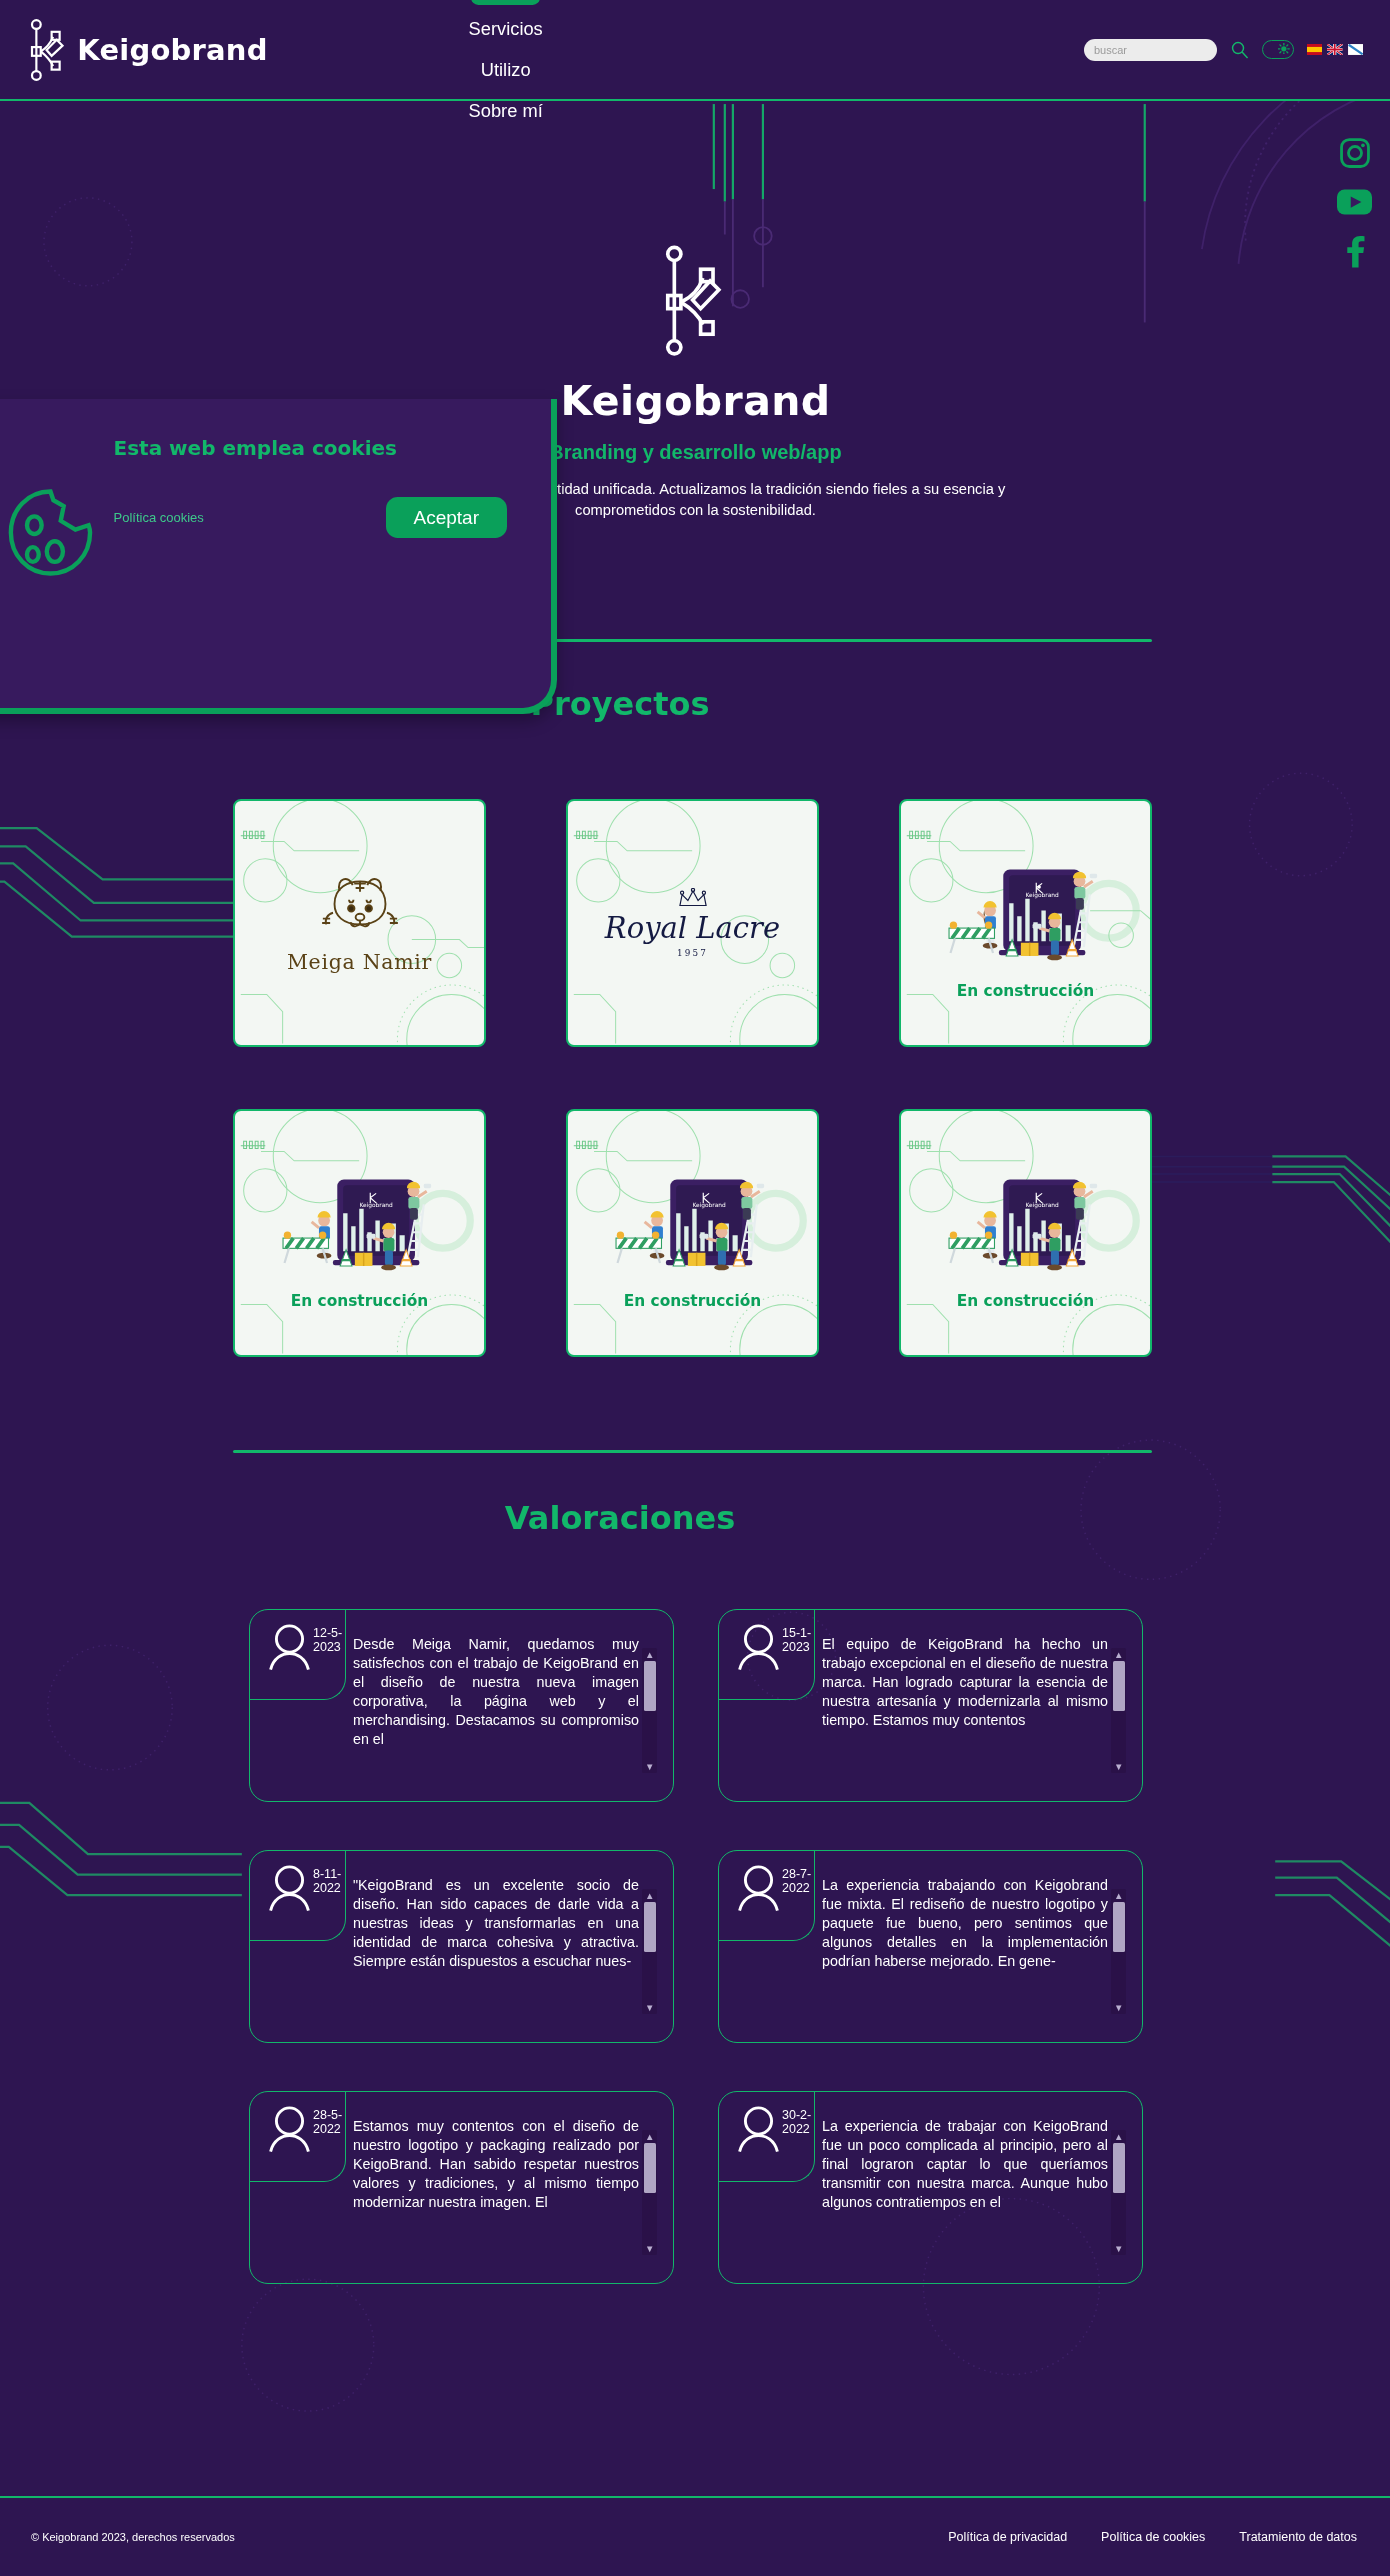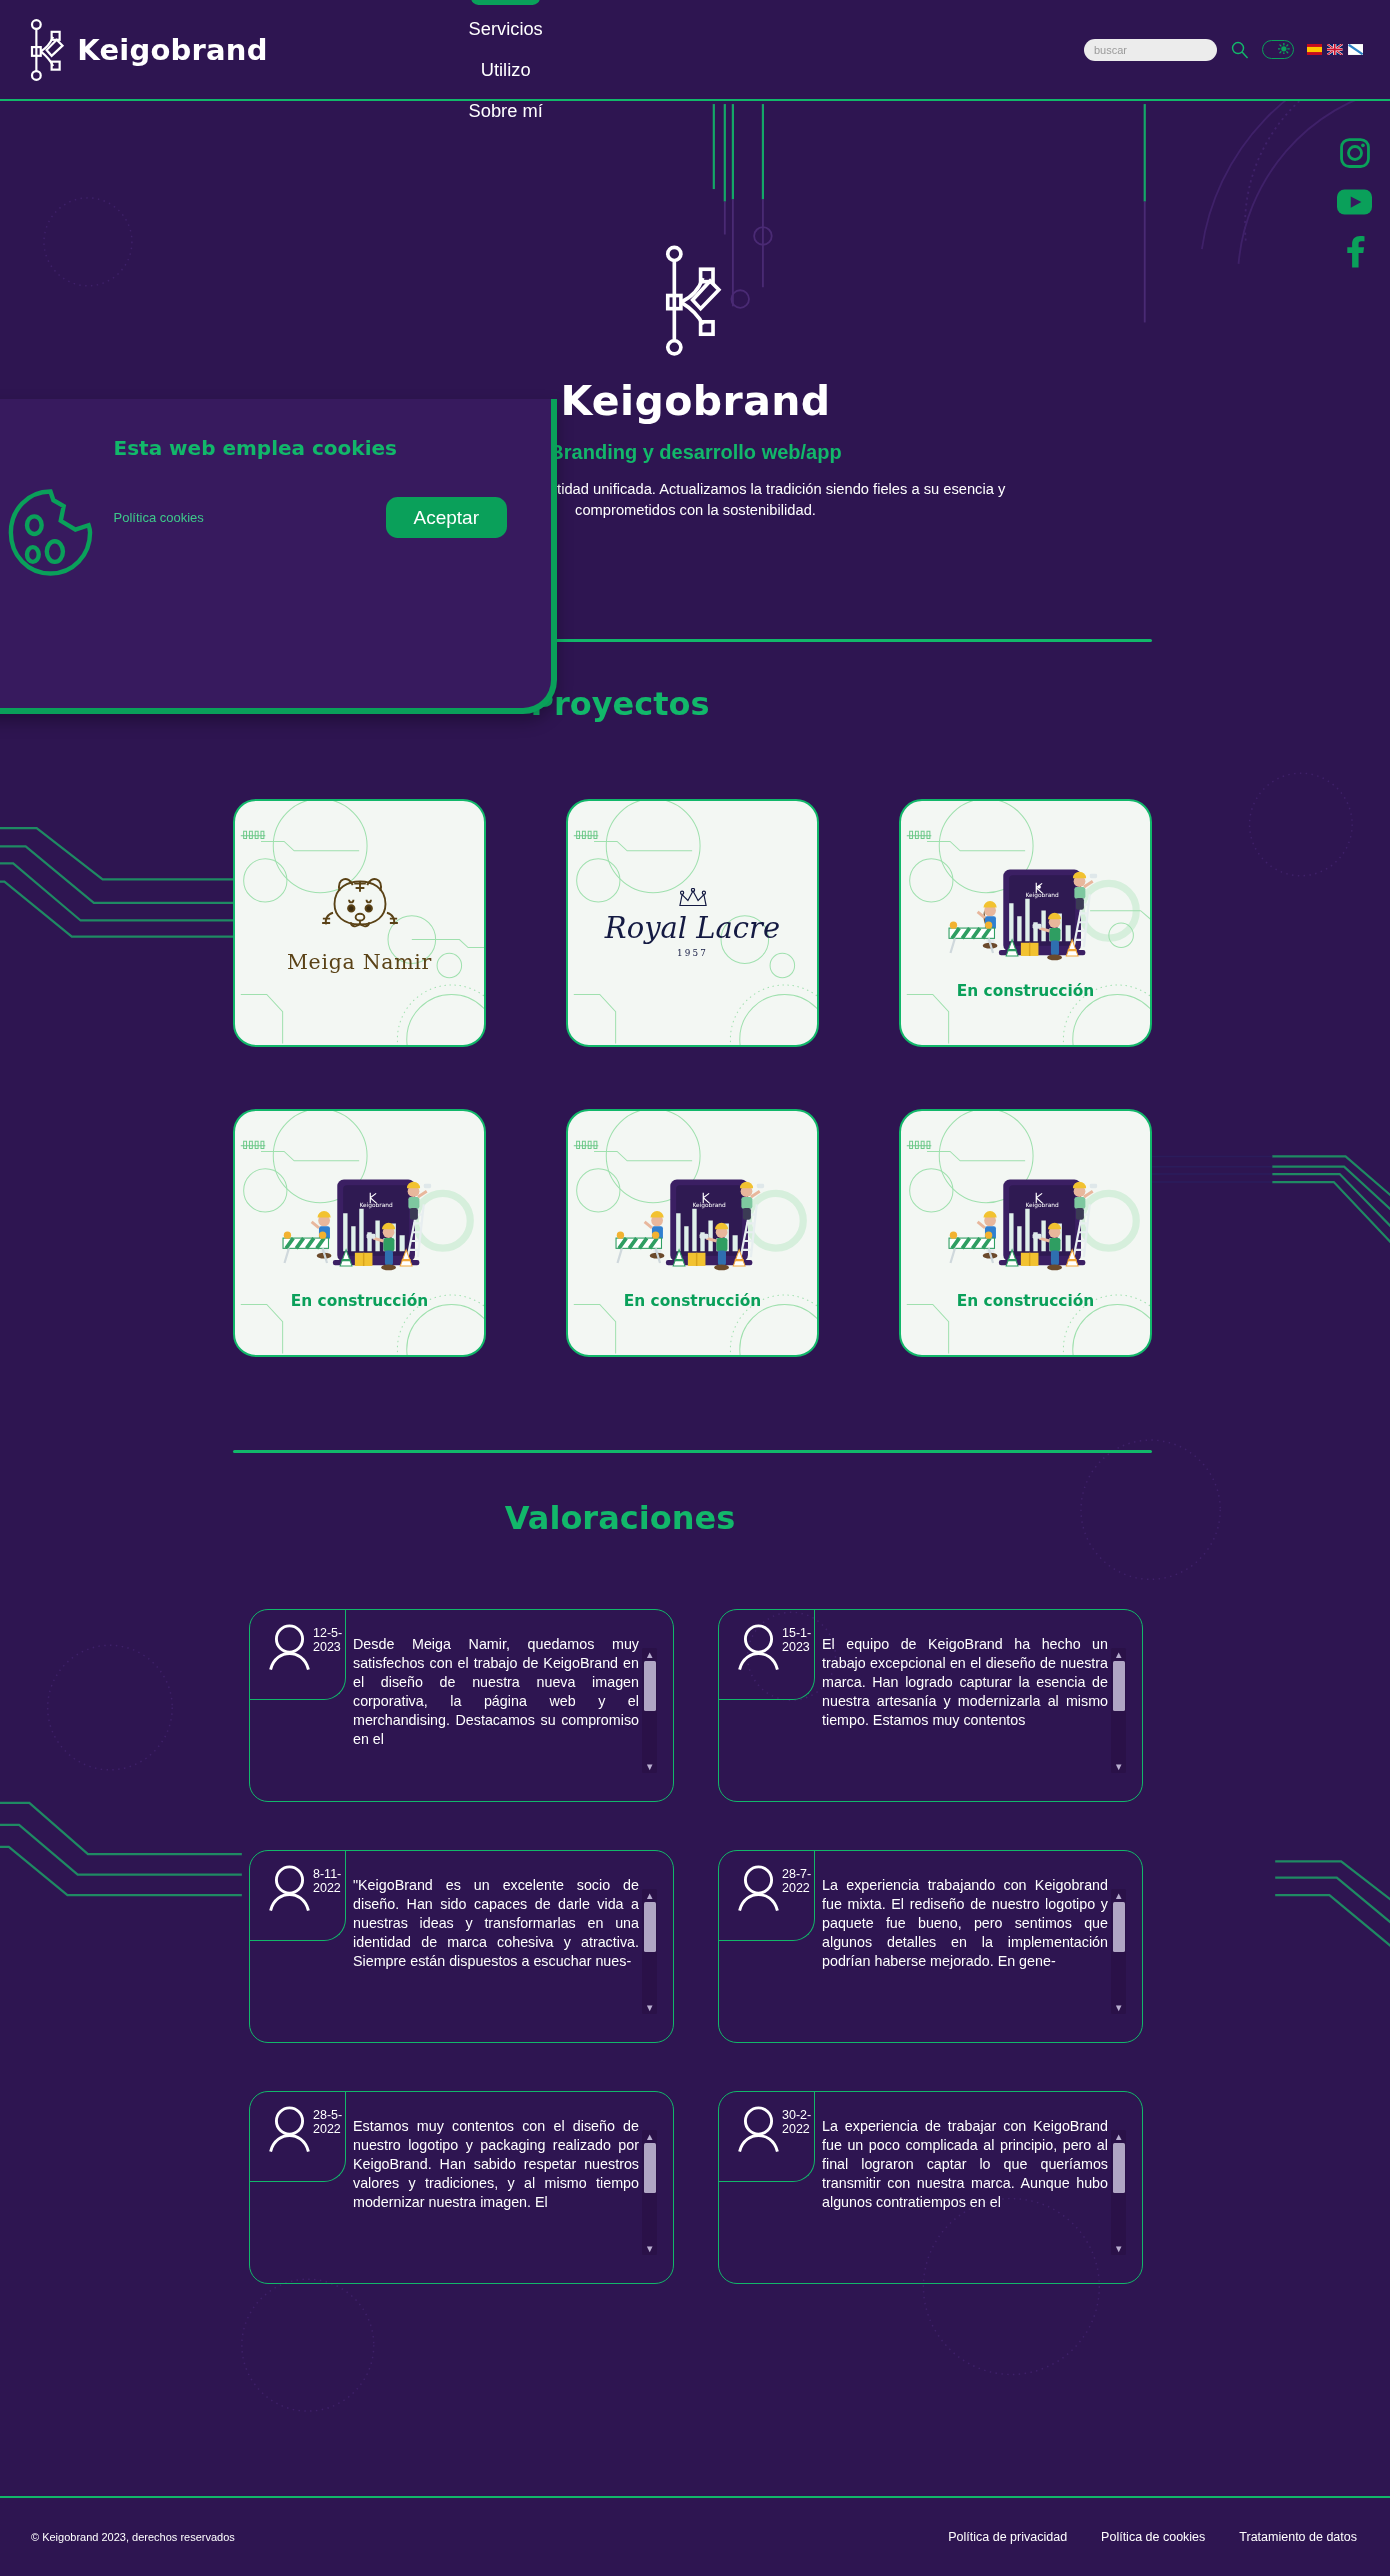--- a/index.html
+++ b/index.html
@@ -94,21 +94,21 @@
     font-family:"DejaVu Sans", sans-serif;
   }
 
   
   .projects{
     position:absolute;left:233px;top:799px;width:919px;
     display:grid;grid-template-columns:repeat(3,253px);
     justify-content:space-between;row-gap:62px;z-index:12;
   }
   .pcard{
-    width:253px;height:248px;border-radius:23px;background:#f3f7f3;
+    width:253px;height:248px;border-radius:8px;background:#f3f7f3;
     border:2.2px solid var(--green-bright);position:relative;overflow:hidden;
     display:flex;flex-direction:column;align-items:flex-end;justify-content:center;
     cursor:pointer;
   }
   .pcard .pdecor{position:absolute;inset:0;}
   .pcard .pinner{position:relative;z-index:2;display:flex;flex-direction:column;
     align-items:center;justify-content:center;width:100%;height:100%;}
   .plogo-text{
     font-family:"DejaVu Serif", serif;color:#5a4216;font-size:20.5px;letter-spacing:0.7px;
     margin-top:8.8px;

